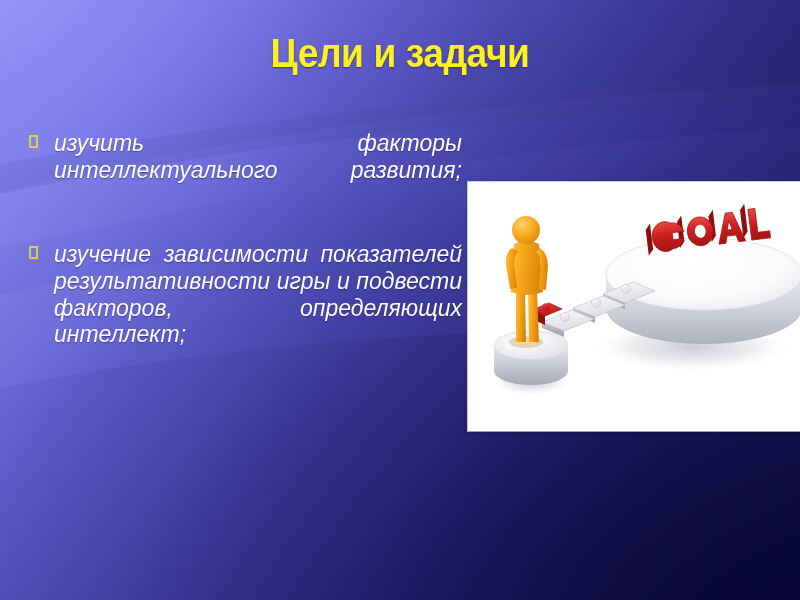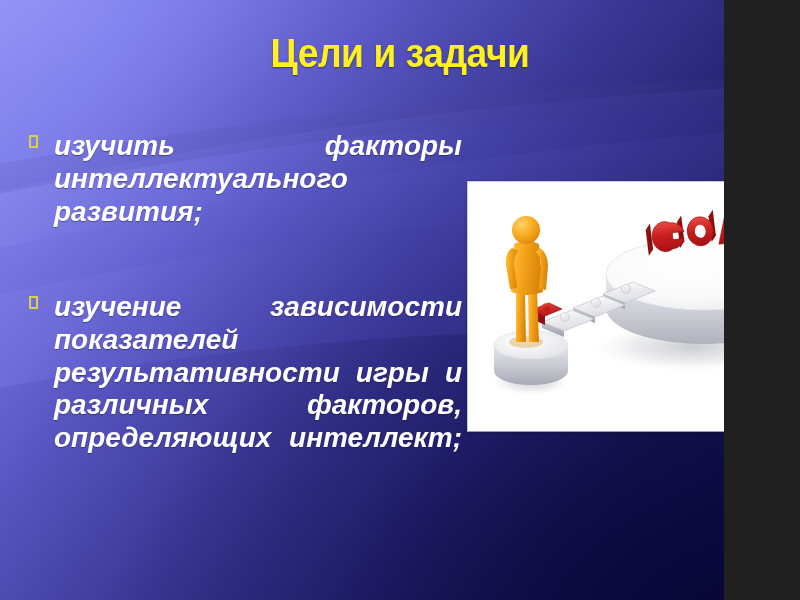--- a/index.html
+++ b/index.html
@@ -3,21 +3,21 @@
 <meta charset="utf-8">
 <title>Цели и задачи</title>
 <style>
   html, body {
     margin: 0;
     padding: 0;
     background: #202020;
   }
   #slide {
     position: relative;
-    width: 724px;
+    width: 800px;
     height: 600px;
     overflow: hidden;
     font-family: "Liberation Sans", "DejaVu Sans", sans-serif;
     
     background: linear-gradient(128deg,
         #8C8CF0 0%,
         #7B7BE8 14%,
         #5A57C4 32%,
         #3A3895 52%,
         #262373 68%,
@@ -80,22 +80,22 @@
     left: 22px;
     top: 130px;
     width: 440px;
   }
   .bullet-row {
     position: relative;
     display: block;
     padding-left: 32px;
     margin-bottom: 30px;
     color: #FFFFFF;
-    font-size: 28px;
-    font-weight: bold;
+    font-size: 23px;
+    font-weight: normal;
     font-style: italic;
     line-height: 1.17;
     text-align: justify;
     text-justify: inter-word;
     text-shadow: 0 1px 1px rgba(25,22,80,0.45);
   }
   .bullet-row:last-child { margin-bottom: 0; }
   
   .bullet-row .txt { display: inline; }
   .bullet-row .txt::after {
@@ -171,21 +171,21 @@
 
   <div id="body">
 
     <div class="bullet-row">
       <span class="bullet-marker"></span>
       <span class="txt">изучить факторы интеллектуального развития;</span>
     </div>
 
     <div class="bullet-row">
       <span class="bullet-marker"></span>
-      <span class="txt">изучение зависимости показателей результативности игры и различных факторов, определяющих интеллект;</span>
+      <span class="txt">изучение зависимости показателей результативности игры и подвести факторов, определяющих интеллект;</span>
     </div>
 
 
   </div>
 
   <div id="picture">
     <svg width="333" height="249" viewBox="0 0 333 249" xmlns="http://www.w3.org/2000/svg" aria-hidden="true">
       <defs>
 
         <radialGradient id="discTop" cx="0.42" cy="0.35" r="0.85">

